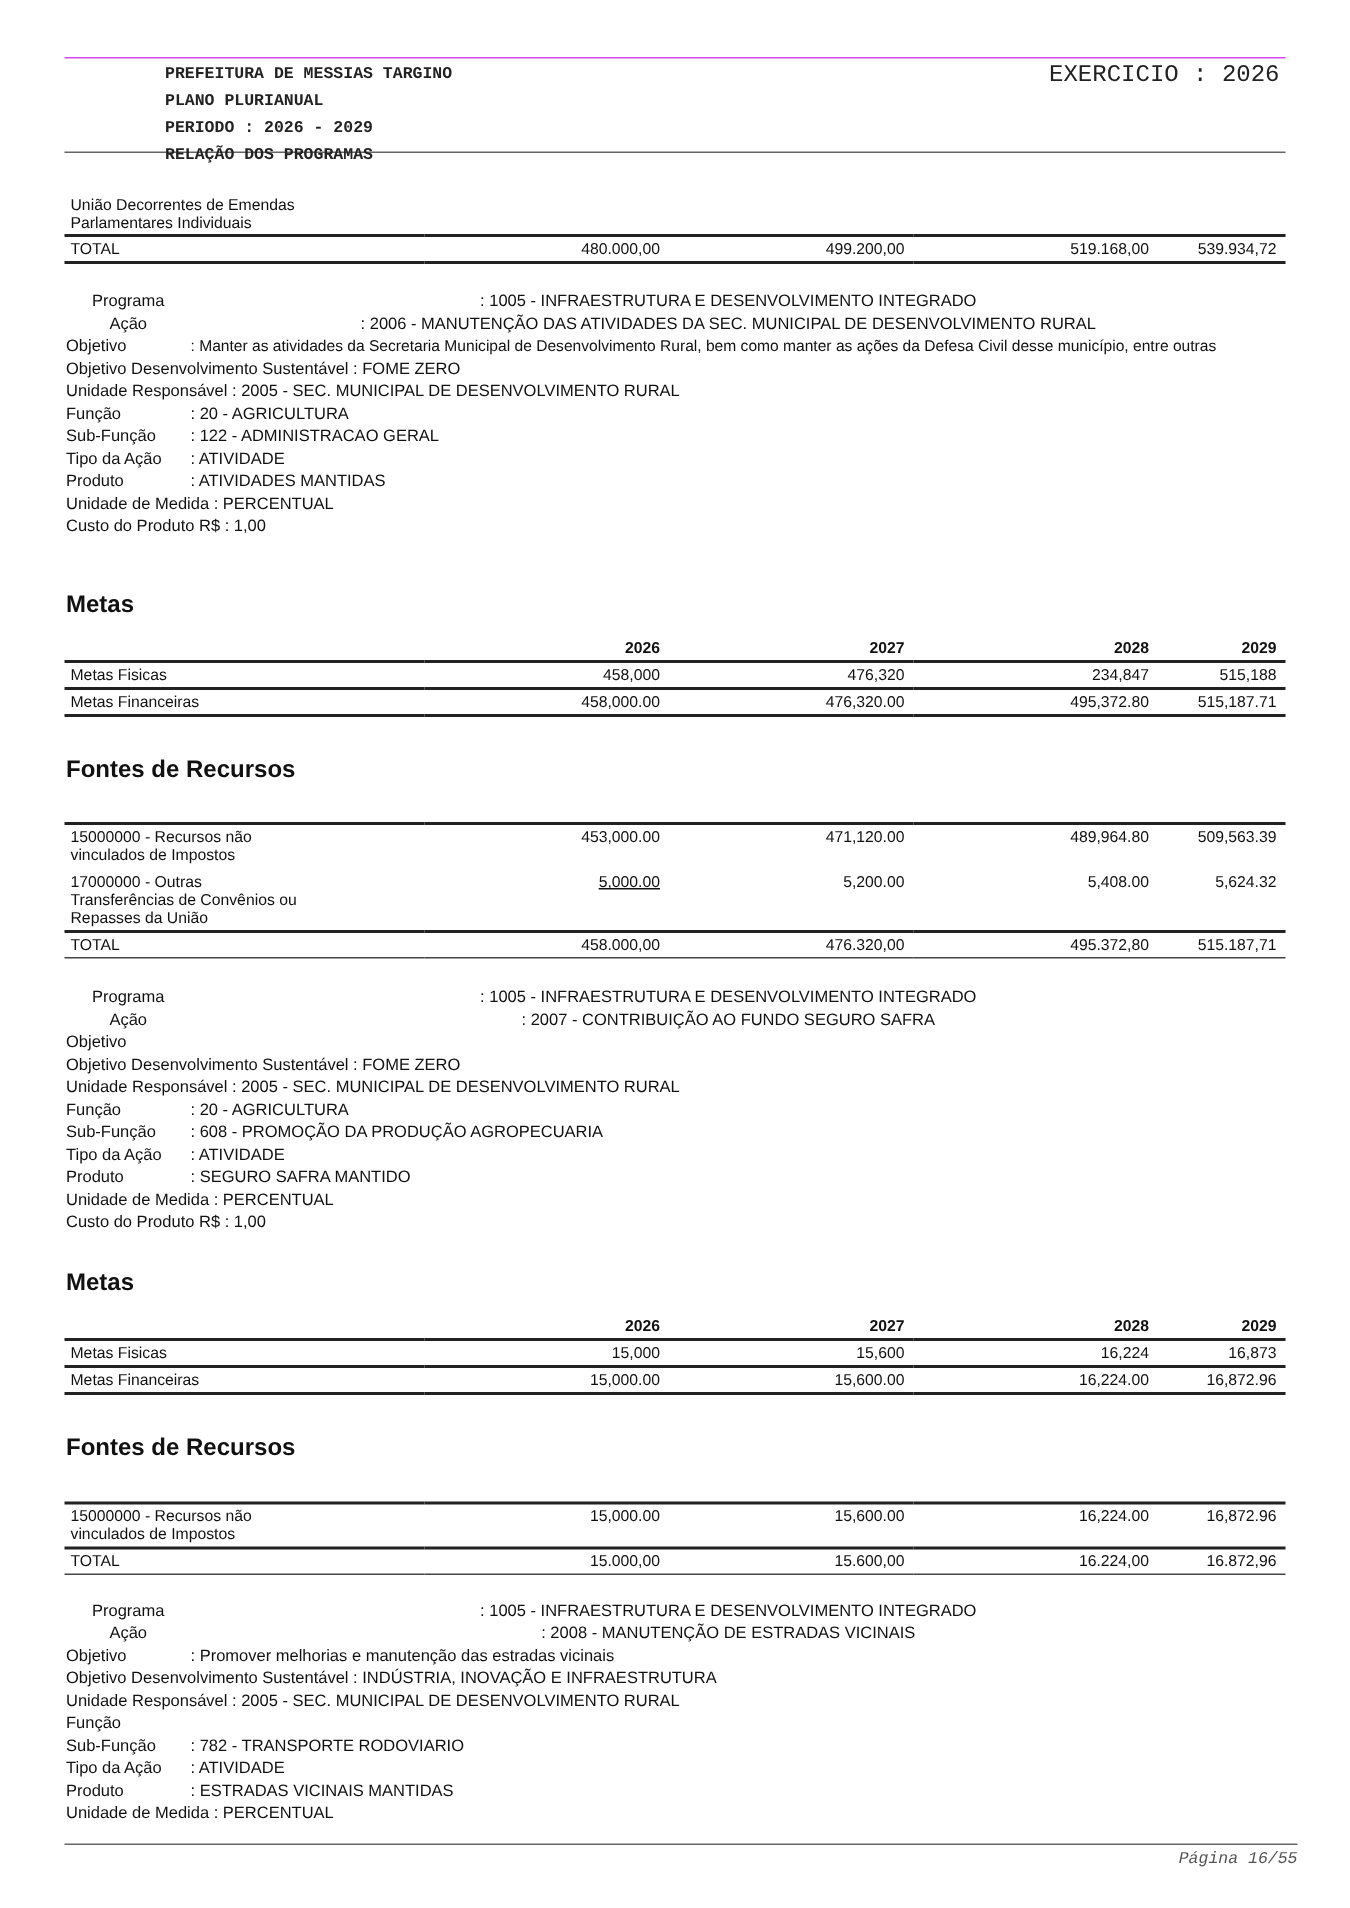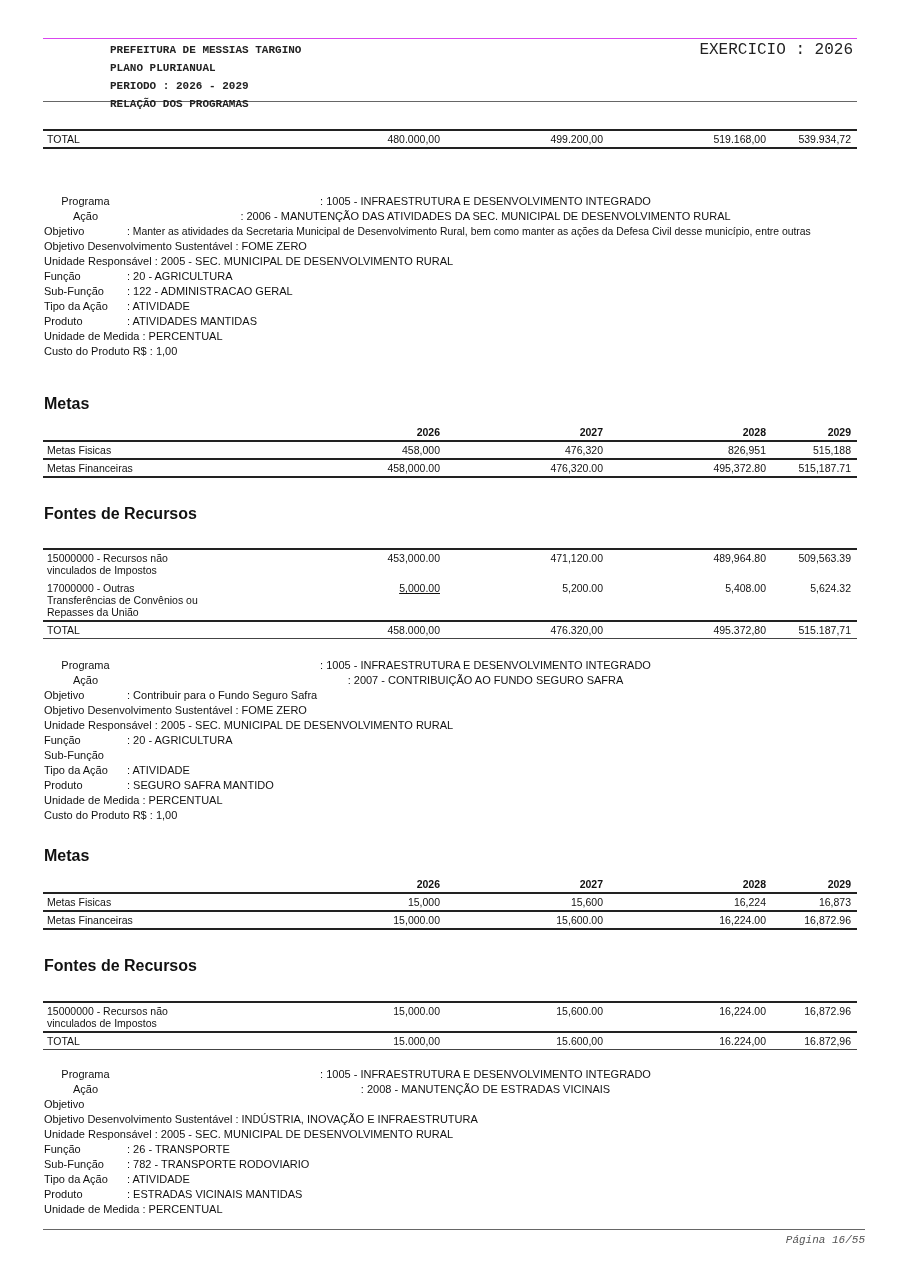--- a/index.html
+++ b/index.html
@@ -46,20 +46,26 @@
     <div>PREFEITURA DE MESSIAS TARGINO</div>
     <div>PLANO PLURIANUAL</div>
     <div>PERIODO : 2026 - 2029</div>
     <div>RELAÇÃO DOS PROGRAMAS</div>
   </div>
   <div class="hdr-right">EXERCICIO : 2026</div>
 </div>
 
 <table class="grid" style="top:129px;">
   <tbody>
+      <tr>
+    <td colspan="5" style="padding-bottom:1px;">
+      <div>União Decorrentes de Emendas</div>
+      <div>Parlamentares Individuais</div>
+    </td>
+  </tr>
   <tr class="topline botline">
     <td class="c1">TOTAL</td>
     <td class="c2 num">480.000,00</td>
     <td class="c3 num">499.200,00</td>
     <td class="c4 num">519.168,00</td>
     <td class="c5 num">539.934,72</td>
   </tr>
 </tbody>
   </table>
 
@@ -105,21 +111,21 @@
     <td class="c1"></td>
     <td class="c2 num yr">2026</td>
     <td class="c3 num yr">2027</td>
     <td class="c4 num yr">2028</td>
     <td class="c5 num yr">2029</td>
   </tr>
   <tr class="topline">
     <td class="c1">Metas Fisicas</td>
     <td class="c2 num">458,000</td>
     <td class="c3 num">476,320</td>
-    <td class="c4 num">826,951</td>
+    <td class="c4 num">234,847</td>
     <td class="c5 num">515,188</td>
   </tr>
   <tr class="topline botline">
     <td class="c1">Metas Financeiras</td>
     <td class="c2 num">458,000.00</td>
     <td class="c3 num">476,320.00</td>
     <td class="c4 num">495,372.80</td>
     <td class="c5 num">515,187.71</td>
   </tr>
 </tbody>
@@ -163,30 +169,30 @@
   <div class="row bold">
       <span class="lbl">Programa</span>
       <span class="val">: 1005 - INFRAESTRUTURA E DESENVOLVIMENTO INTEGRADO</span>
     </div>
   <div class="row bold">
       <span class="lbl">Ação</span>
       <span class="val">: 2007 - CONTRIBUIÇÃO AO FUNDO SEGURO SAFRA</span>
     </div>
   <div class="row">
       <span class="lbl">Objetivo</span>
-      <span class="val">: Contribuir para o Fundo Seguro Safra</span>
     </div>
   <div class="full">Objetivo Desenvolvimento Sustentável : FOME ZERO</div>
   <div class="full">Unidade Responsável : 2005 - SEC. MUNICIPAL DE DESENVOLVIMENTO RURAL</div>
   <div class="row">
       <span class="lbl">Função</span>
       <span class="val">: 20 - AGRICULTURA</span>
     </div>
   <div class="row">
       <span class="lbl">Sub-Função</span>
+      <span class="val">: 608 - PROMOÇÃO DA PRODUÇÃO AGROPECUARIA</span>
     </div>
   <div class="row">
       <span class="lbl">Tipo da Ação</span>
       <span class="val">: ATIVIDADE</span>
     </div>
   <div class="row">
       <span class="lbl">Produto</span>
       <span class="val">: SEGURO SAFRA MANTIDO</span>
     </div>
   <div class="full">Unidade de Medida : PERCENTUAL</div>
@@ -247,26 +253,26 @@
   <div class="row bold">
       <span class="lbl">Programa</span>
       <span class="val">: 1005 - INFRAESTRUTURA E DESENVOLVIMENTO INTEGRADO</span>
     </div>
   <div class="row bold">
       <span class="lbl">Ação</span>
       <span class="val">: 2008 - MANUTENÇÃO DE ESTRADAS VICINAIS</span>
     </div>
   <div class="row">
       <span class="lbl">Objetivo</span>
+      <span class="val">: Promover melhorias e manutenção das estradas vicinais</span>
     </div>
   <div class="full">Objetivo Desenvolvimento Sustentável : INDÚSTRIA, INOVAÇÃO E INFRAESTRUTURA</div>
   <div class="full">Unidade Responsável : 2005 - SEC. MUNICIPAL DE DESENVOLVIMENTO RURAL</div>
   <div class="row">
       <span class="lbl">Função</span>
-      <span class="val">: 26 - TRANSPORTE</span>
     </div>
   <div class="row">
       <span class="lbl">Sub-Função</span>
       <span class="val">: 782 - TRANSPORTE RODOVIARIO</span>
     </div>
   <div class="row">
       <span class="lbl">Tipo da Ação</span>
       <span class="val">: ATIVIDADE</span>
     </div>
   <div class="row">

